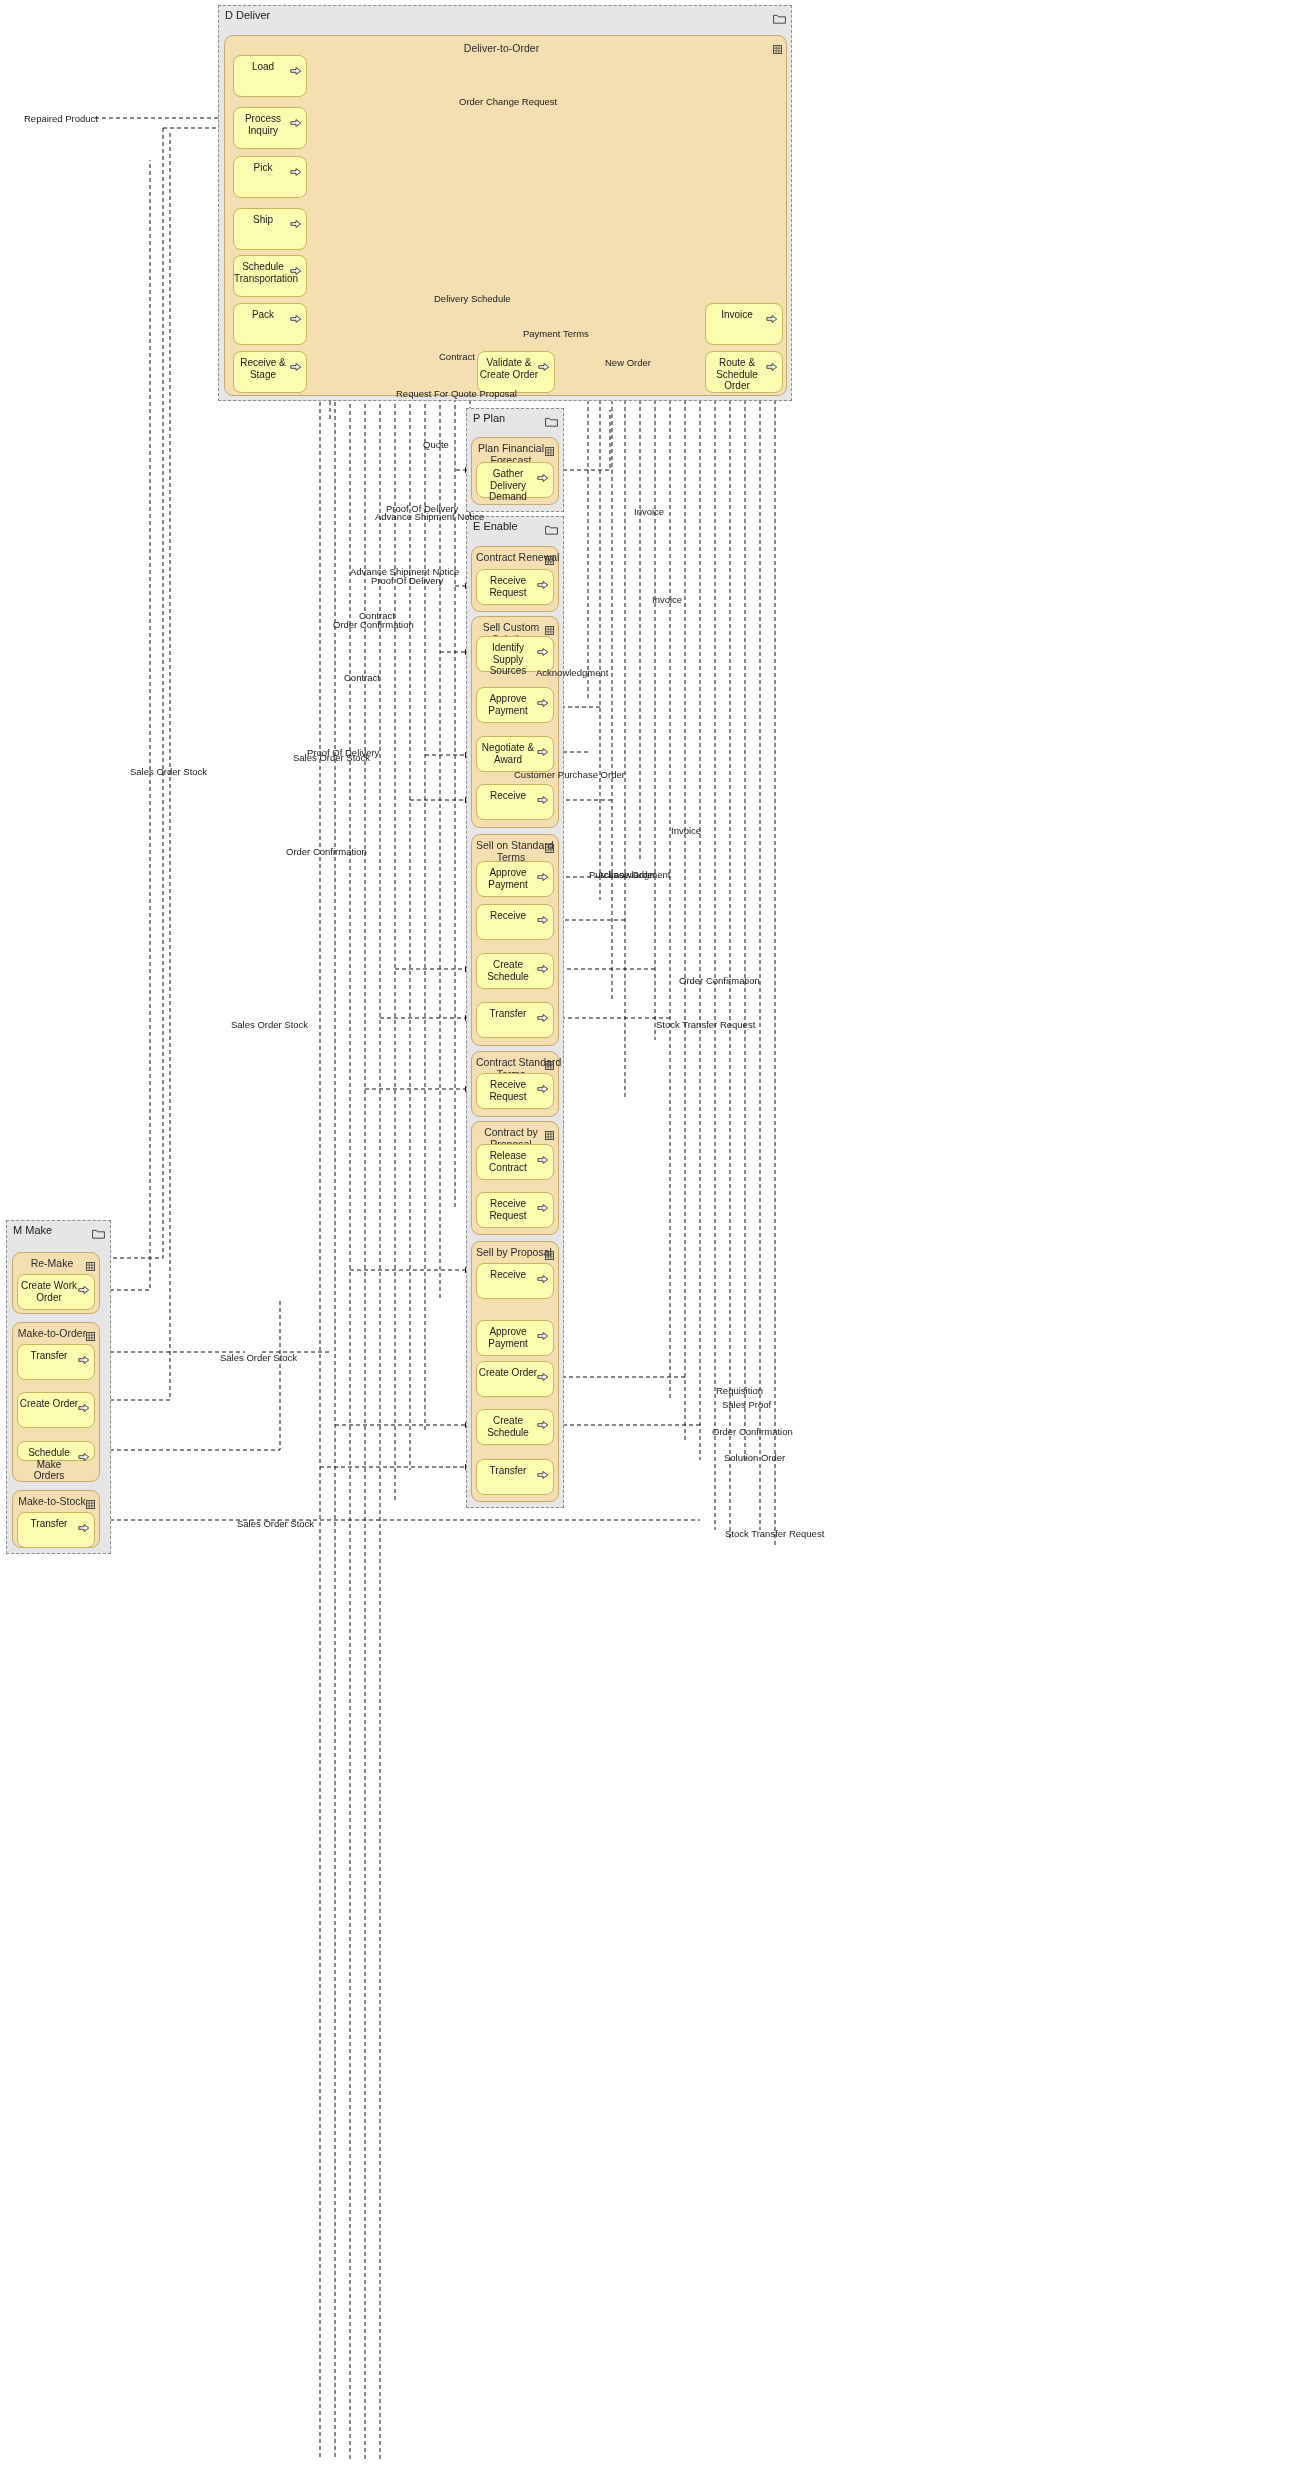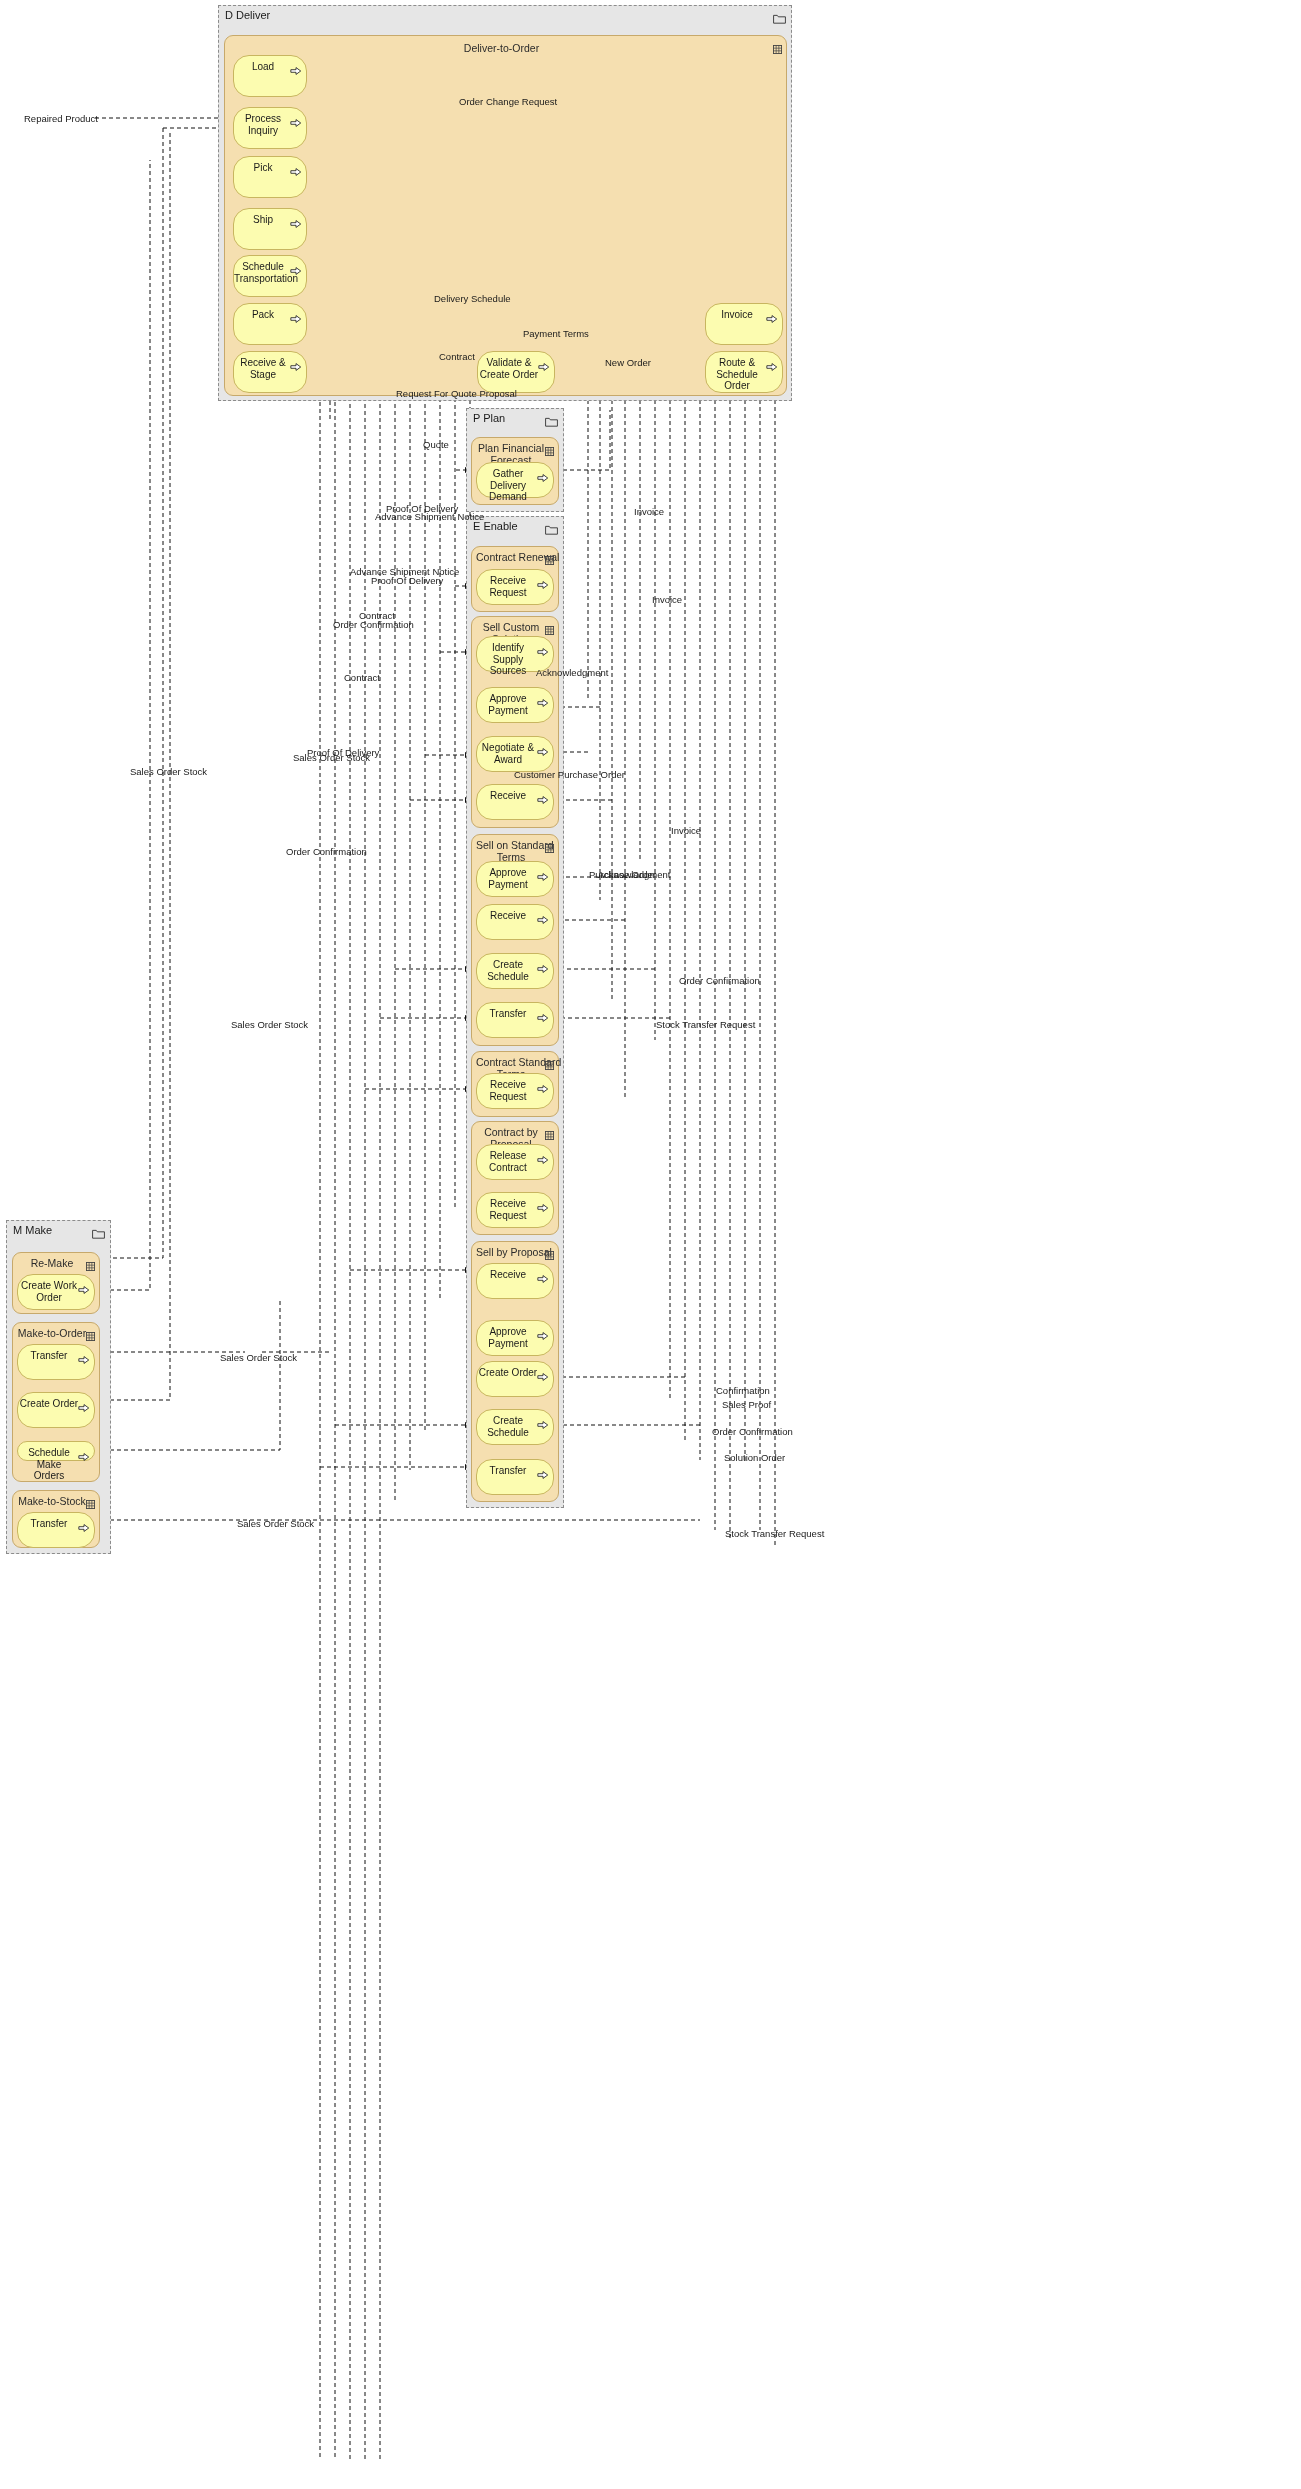--- a/index.html
+++ b/index.html
@@ -10,21 +10,21 @@
   .group{position:absolute;background:#e6e6e6;border:1px dashed #8c8c8c;box-sizing:border-box;}
   .group-title{position:absolute;left:6px;top:3px;font-size:11px;color:#1a1a1a;white-space:nowrap;}
   .folder-icon{position:absolute;width:13px;height:10px;}
 
   
   .pgroup{position:absolute;background:#f5dfb0;border:1px solid #c7a96b;border-radius:9px;box-sizing:border-box;}
   .pgroup-title{position:absolute;font-size:10.5px;color:#2b2b2b;white-space:nowrap;text-align:center;}
   .grid-icon{position:absolute;width:9px;height:9px;}
 
   
-  .proc{position:absolute;background:#fcfcb0;border:1px solid #c8b560;border-radius:16px;box-sizing:border-box;}
+  .proc{position:absolute;background:#fcfcb0;border:1px solid #c8b560;border-radius:8px;box-sizing:border-box;}
   .proc-label{position:absolute;left:0;right:14px;top:5px;text-align:center;font-size:10px;line-height:11.5px;color:#1a1a1a;}
   .arrow-ico{position:absolute;right:4px;top:6px;width:12px;height:10px;}
 
   
   #edges{position:absolute;left:0;top:0;width:1301px;height:2489px;pointer-events:none;}
   .edge-label{position:absolute;font-size:9.5px;color:#1a1a1a;white-space:nowrap;background:transparent;}
 </style>
 </head>
 <body>
 
@@ -460,20 +460,20 @@
       <div class="edge-label" style="left: 307px; top: 747px;">Proof Of Delivery</div>
       <div class="edge-label" style="left: 293px; top: 752px;">Sales Order Stock</div>
       <div class="edge-label" style="left: 671px; top: 825px;">Invoice</div>
       <div class="edge-label" style="left: 286px; top: 846px;">Order Confirmation</div>
       <div class="edge-label" style="left: 589px; top: 869px;">Purchase Order</div>
       <div class="edge-label" style="left: 598px; top: 869px;">Acknowledgment</div>
       <div class="edge-label" style="left: 679px; top: 975px;">Order Confirmation</div>
       <div class="edge-label" style="left: 231px; top: 1019px;">Sales Order Stock</div>
       <div class="edge-label" style="left: 656px; top: 1019px;">Stock Transfer Request</div>
       <div class="edge-label" style="left: 220px; top: 1352px;">Sales Order Stock</div>
-      <div class="edge-label" style="left: 716px; top: 1385px;">Confirmation</div>
+      <div class="edge-label" style="left: 716px; top: 1385px;">Requisition</div>
       <div class="edge-label" style="left: 722px; top: 1399px;">Sales Proof</div>
       <div class="edge-label" style="left: 712px; top: 1426px;">Order Confirmation</div>
       <div class="edge-label" style="left: 724px; top: 1452px;">Solution Order</div>
       <div class="edge-label" style="left: 237px; top: 1518px;">Sales Order Stock</div>
       <div class="edge-label" style="left: 725px; top: 1528px;">Stock Transfer Request</div>
     </div>
 </div>
 
 </body></html>

